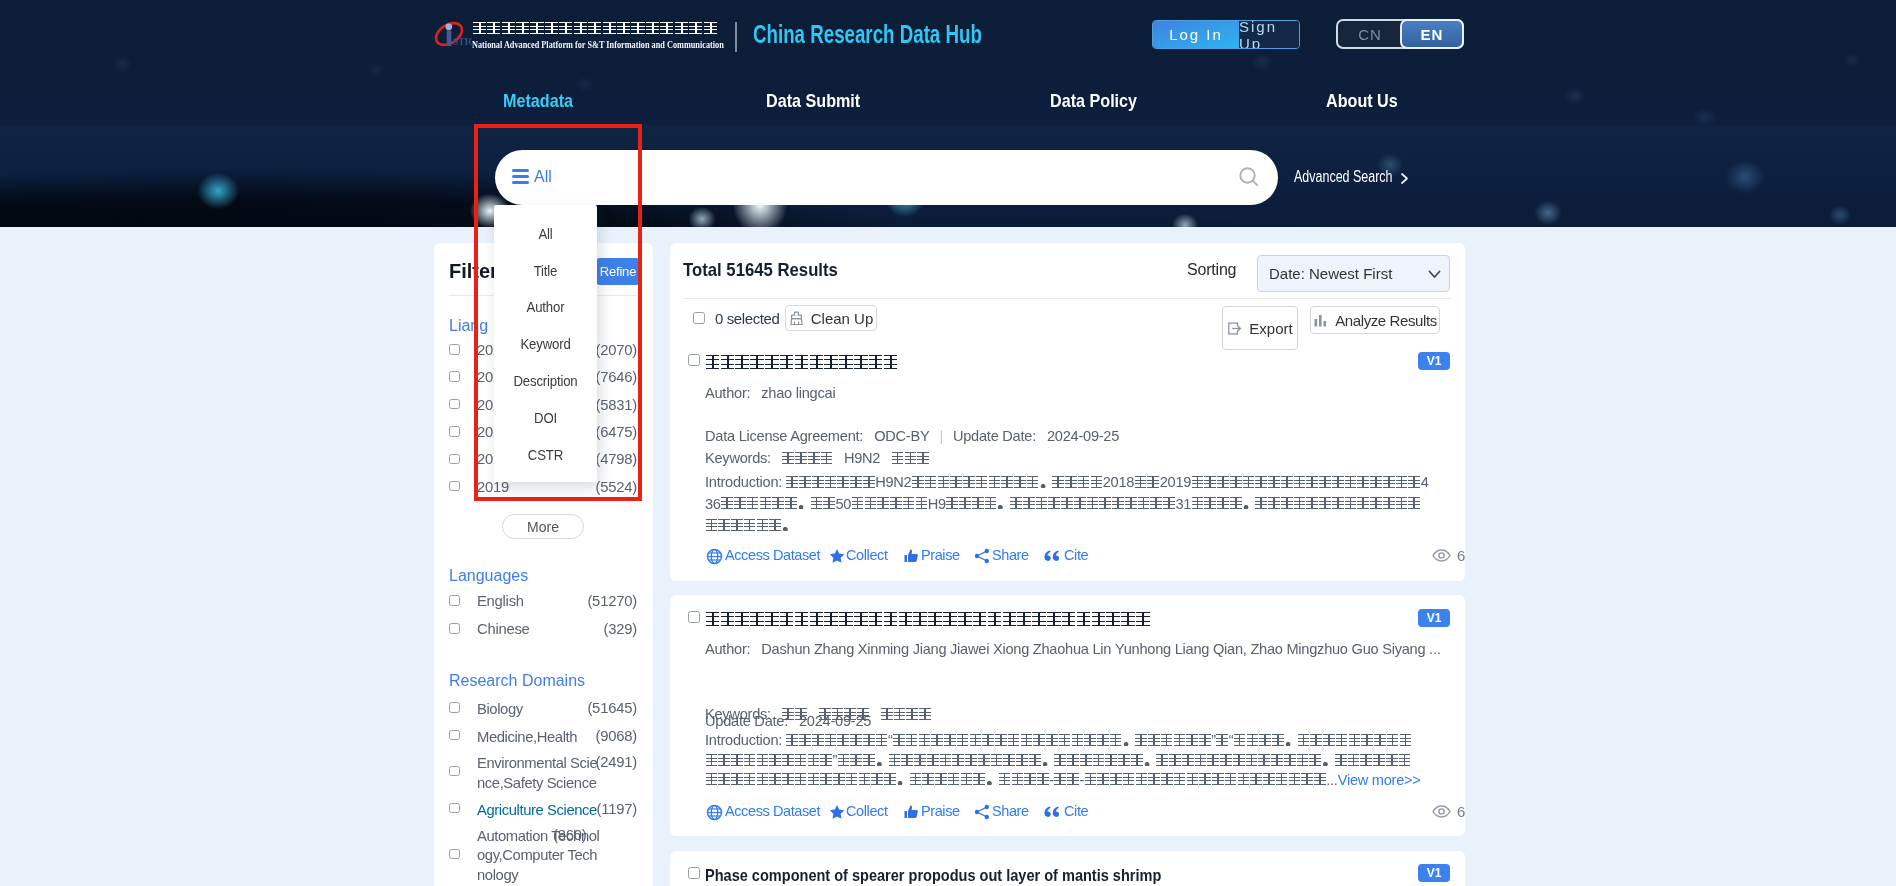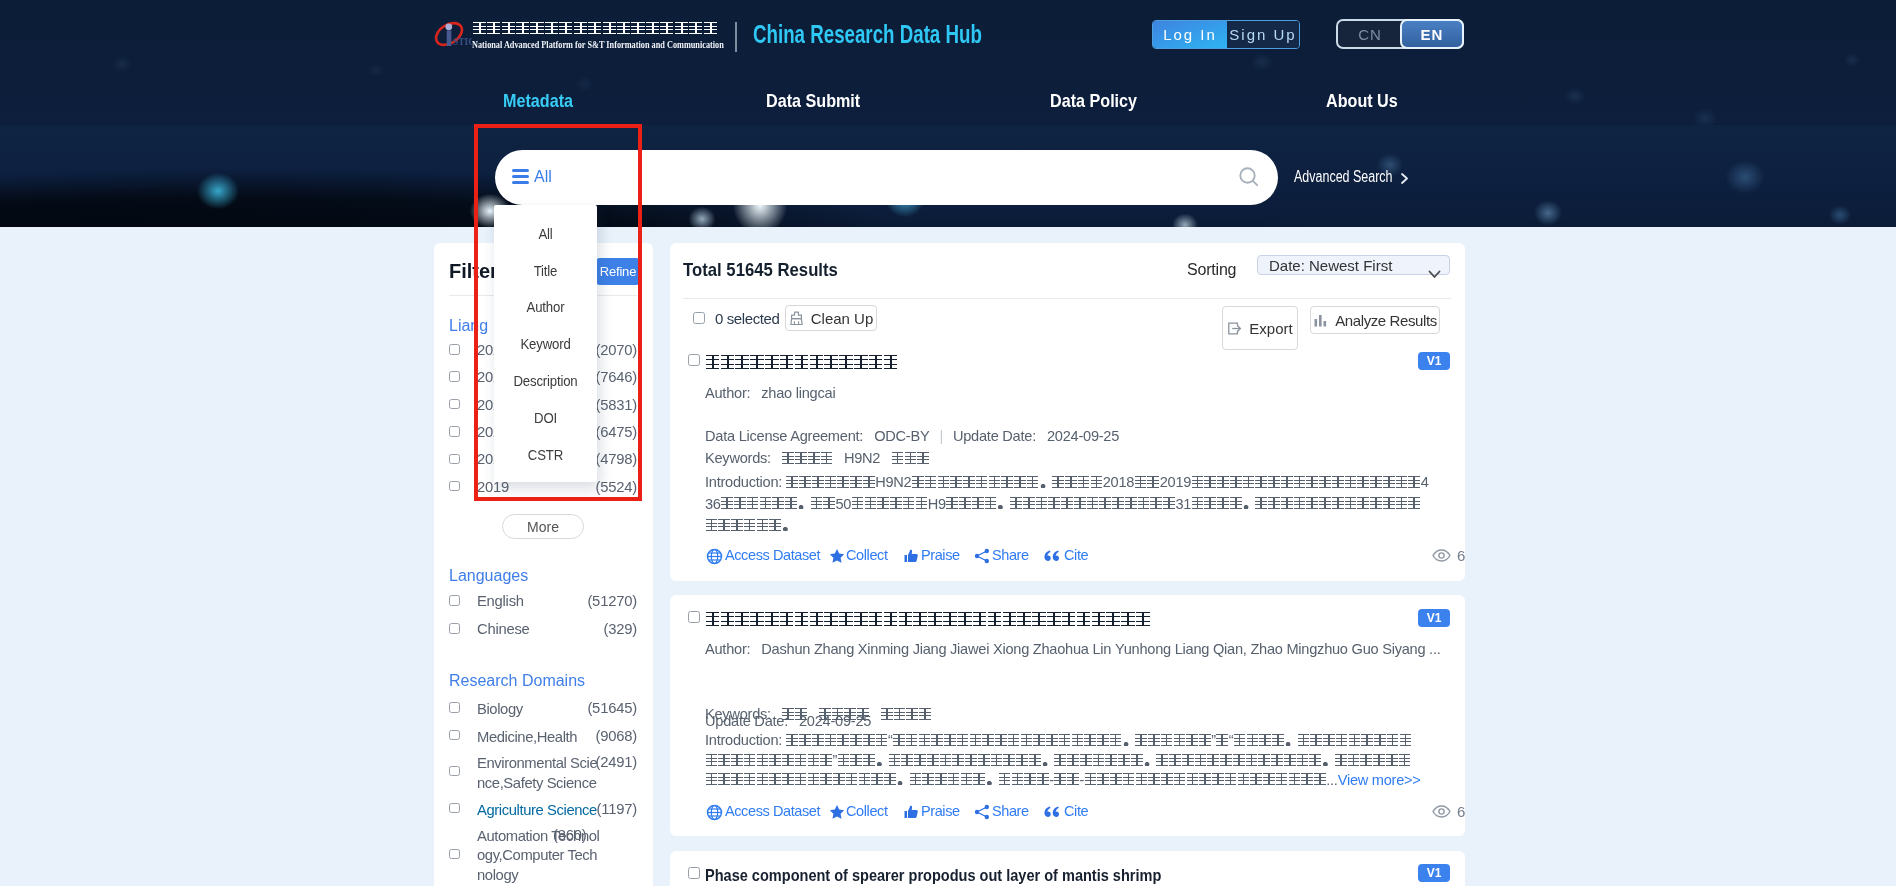--- a/index.html
+++ b/index.html
@@ -38,21 +38,21 @@
 radial-gradient(15px 12px at 1575px 96px,rgba(110,160,205,.15),transparent 70%),
 radial-gradient(18px 14px at 1705px 118px,rgba(100,150,200,.14),transparent 70%),
 radial-gradient(12px 10px at 1852px 60px,rgba(110,160,205,.12),transparent 70%)}
 
 #brandcn{left:472px;top:20px;color:#fff;font-size:14.6px}
 #brandcn b.cn i{margin:0 .045em;width:.9em}
 #branden{left:472px;top:38px;color:#f2f5fa;font-size:11.4px;font-family:"Liberation Serif",serif;font-weight:bold;white-space:nowrap;transform:scaleX(.725);transform-origin:left}
 #vsep{left:735px;top:22px;width:2px;height:30px;background:#7f8da1}
 #crdh{left:753px;top:19px;font-size:26px;font-weight:bold;color:#2fc8f5;transform:scaleX(.72);transform-origin:left}
 #login{left:1152px;top:20px;width:148px;height:29px;border-radius:4px;overflow:hidden;display:flex;font-size:15px;border:1px solid #4d9fe0}
-#login .l{width:74px;background:linear-gradient(160deg,#3e83e0,#2eb4f2);color:#fff;display:flex;align-items:center;justify-content:center;letter-spacing:2px}
+#login .l{width:86px;background:linear-gradient(160deg,#3e83e0,#2eb4f2);color:#fff;display:flex;align-items:center;justify-content:center;letter-spacing:2px}
 #login .r{flex:1;background:#132947;color:#b8d9f2;display:flex;align-items:center;justify-content:center;letter-spacing:2px}
 #lang{left:1336px;top:19px;width:128px;height:30px;border-radius:7px;background:#16243c;border:2px solid rgba(225,238,250,.9);display:flex}
 #lang .cn{width:64px;color:#7e8da3;font-size:15px;display:flex;align-items:center;justify-content:center;letter-spacing:1px}
 #lang .en{width:64px;margin:-2px;height:30px;border-radius:7px;background:linear-gradient(180deg,#4980c4,#33609e);border:2px solid #e8f2fb;color:#fff;font-weight:bold;font-size:15px;display:flex;align-items:center;justify-content:center;letter-spacing:1px}
 .nav{top:90px;font-size:19px;font-weight:bold;color:#fff;white-space:nowrap;transform:scaleX(.85);transform-origin:left}
 
 #pill{left:495px;top:150px;width:783px;height:55px;border-radius:28px;background:#fff}
 #hamb{left:512px;top:169px;width:17px;height:15px;display:flex;flex-direction:column;justify-content:space-between}
 #hamb div{height:2.6px;background:#3a7de8;border-radius:2px}
 #allw{left:534px;top:168px;font-size:16px;color:#3a7de8}
@@ -175,21 +175,21 @@
 <div class="abs" style="left:477px;top:800.5px;width:150px;font-size:14.8px;letter-spacing:-0.4px;color:#0369a1;line-height:19.7px;white-space:nowrap">Agriculture Science</div>
 <div class="abs" style="left:553px;top:800.5px;width:84px;text-align:right;font-size:14.8px;letter-spacing:-0.2px;color:#5a6270">(1197)</div>
 <div class="cb" style="left:449px;top:848.6px"></div>
 <div class="abs" style="left:477px;top:826.7px;width:150px;font-size:14.8px;letter-spacing:-0.4px;color:#5a6270;line-height:19.7px;white-space:nowrap">Automation Technol<br>ogy,Computer Tech<br>nology</div>
 <div class="abs" style="left:553px;top:826.7px;width:84px;font-size:14.8px;letter-spacing:-0.2px;color:#5a6270">(860)</div>
 <div class="card" style="left:670px;top:243px;width:795px;height:338px"></div>
 <div class="card" style="left:670px;top:595px;width:795px;height:241px"></div>
 <div class="card" style="left:670px;top:851px;width:795px;height:60px"></div>
 <div class="abs" style="left:683px;top:259px;font-size:19px;font-weight:bold;color:#15202e;transform:scaleX(.88);transform-origin:left">Total 51645 Results</div>
 <div class="abs" id="sorting" style="left:1187px;top:261px">Sorting</div>
-<div id="sel" style="left:1257px;top:255px;width:193px;height:20px">Date: Newest First</div>
+<div id="sel" style="left:1257px;top:255px;width:193px;height:37px">Date: Newest First</div>
 <div class="abs" style="left:1428px;top:265px"><svg width="13" height="9" viewBox="0 0 13 9">
         <polyline points="1.5,1.5 6.5,7 11.5,1.5" fill="none" stroke="#4a4a4a" stroke-width="1.8" stroke-linecap="round" stroke-linejoin="round"></polyline>
       </svg></div>
 <div class="hr" style="left:683px;top:298px;width:768px"></div>
 <div class="tcb" style="left:693px;top:312px"></div>
 <div class="abs" style="left:715px;top:310px;font-size:15px;color:#2c3a4e;letter-spacing:-0.4px">0 selected</div>
 <div class="btn" style="left:785px;top:305px;width:92px;height:26px;font-size:15px;gap:7px"><svg width="15" height="15" viewBox="0 0 15 15">
         <path d="M5.6 1.2 H9.4 V4.2 H12.4 V7.6 H2.6 V4.2 H5.6 Z" fill="none" stroke="#8b949e" stroke-width="1.2" stroke-linejoin="round"></path>
         <path d="M2.6 7.6 H12.4 L13.1 13.5 H1.9 Z" fill="none" stroke="#8b949e" stroke-width="1.2" stroke-linejoin="round"></path>
         <line x1="5.4" y1="10.2" x2="5.4" y2="13.5" stroke="#8b949e" stroke-width="1.1"></line>

